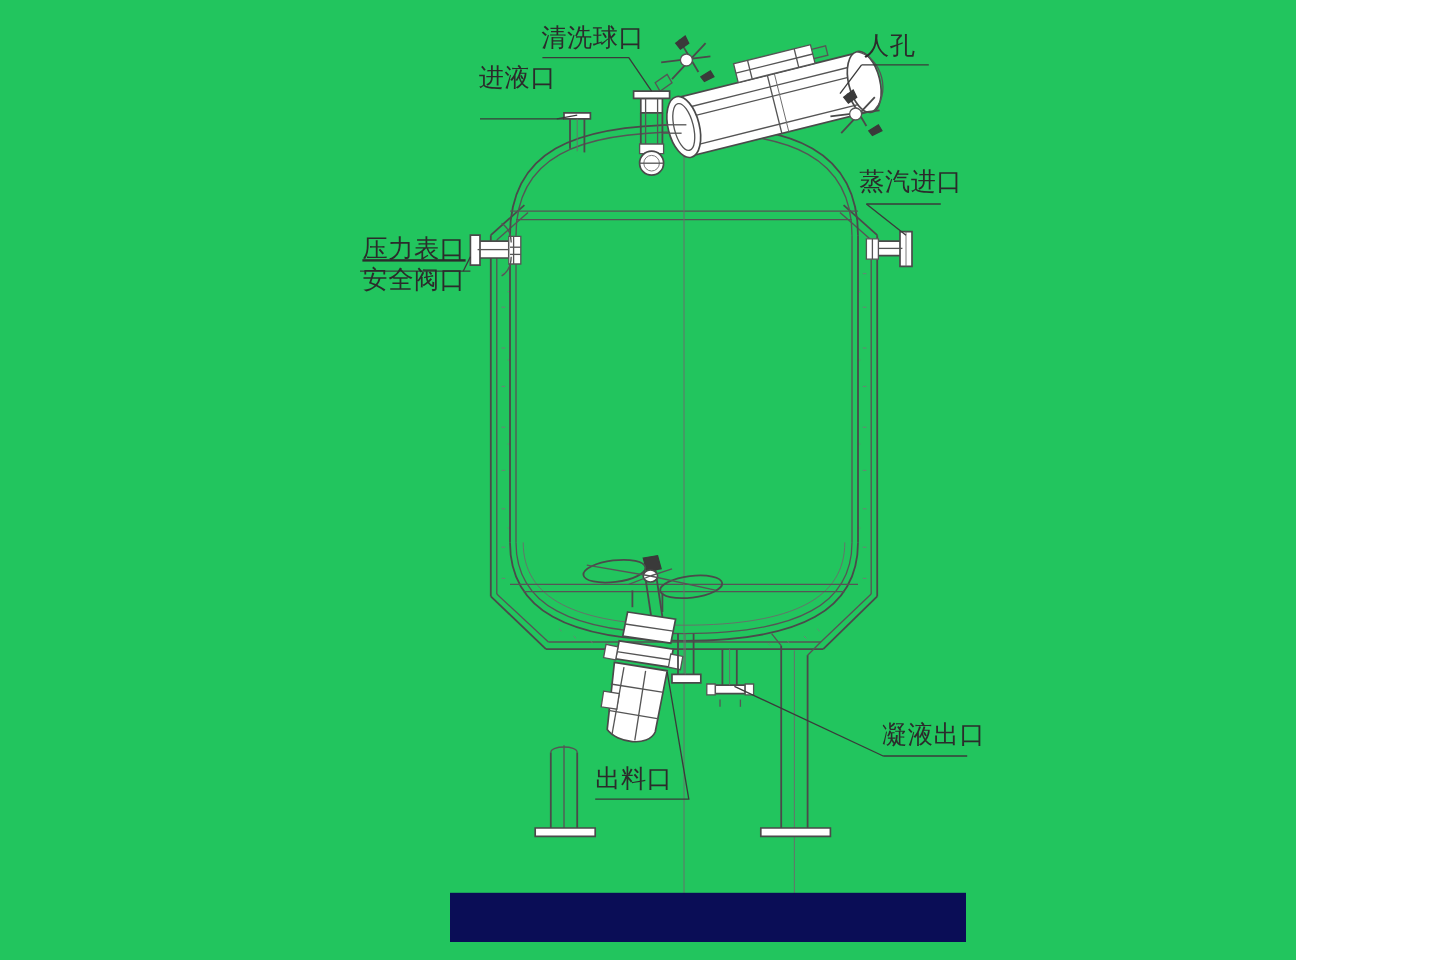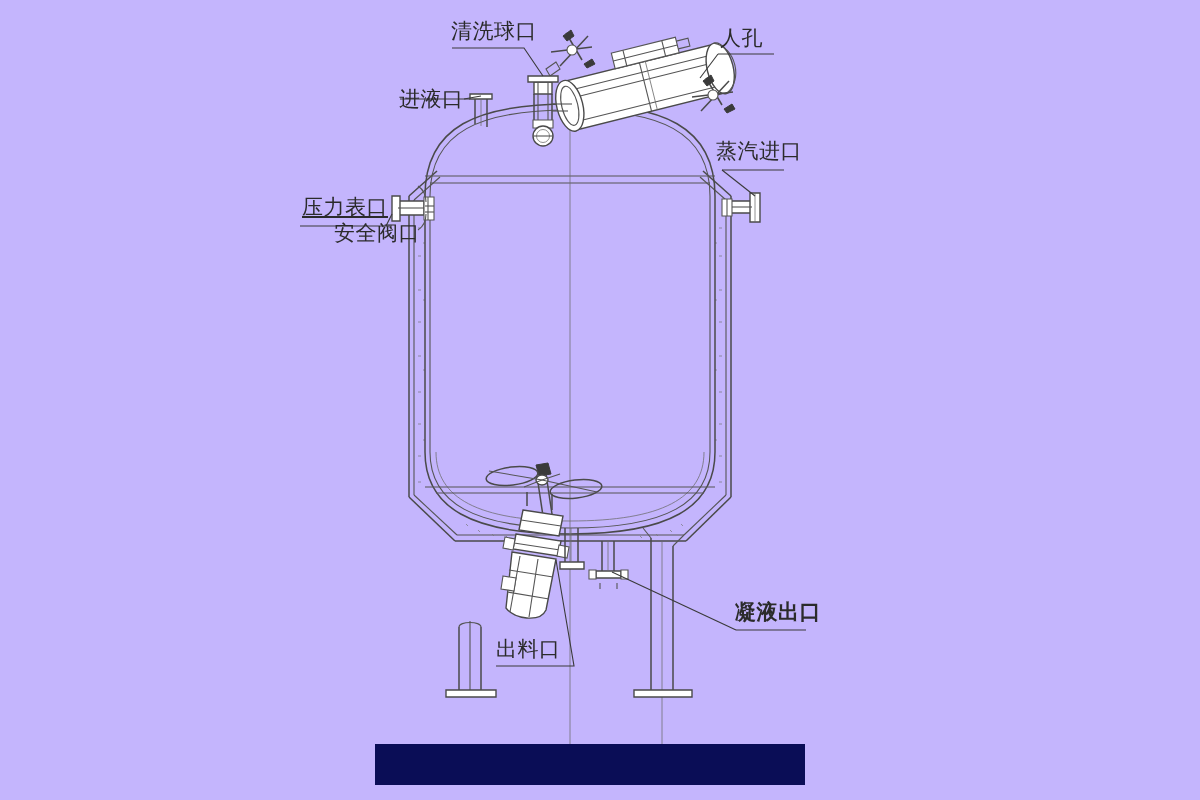--- a/index.html
+++ b/index.html
@@ -1,18 +1,18 @@
 <!DOCTYPE html>
 <html><head>
 <meta charset="utf-8">
 <style>
   html,body{margin:0;padding:0;background:#ffffff;}
   body{width:1200px;height:800px;overflow:hidden;
        font-family:"DejaVu Sans","Liberation Sans",sans-serif;}
-  #stage{position:relative;width:1200px;height:800px;background:#c4b5fd;}
+  #stage{position:relative;width:1080px;height:800px;background:#22c55e;}
   svg#dwg{position:absolute;left:0;top:0;width:1200px;height:800px;}
 
   .lbl{position:absolute;white-space:nowrap;color:#2b2b2b;
        font-family:"DejaVu Sans","Liberation Sans",sans-serif;
        font-size:21px;line-height:1.05;letter-spacing:.5px;}
   .navybar{position:absolute;background:#0a0d56;}
 </style>
 </head>
 <body>
 
@@ -301,22 +301,22 @@
 
       <path class="lead" d="M736,630 L806,630"></path>
       <path class="lead" d="M736,630 L612,572"></path>
 
       <path class="lead" d="M496,666 L574,666 L556,560"></path>
     </g>
   </svg>
 
   <div class="lbl" style="left:451px;top:20px;">清洗球口</div>
   <div class="lbl" style="left:720px;top:27px;">人孔</div>
-  <div class="lbl" style="left:399px;top:88px;">进液口</div>
+  <div class="lbl" style="left:399px;top:54px;">进液口</div>
   <div class="lbl" style="left:716px;top:140px;">蒸汽进口</div>
   <div class="lbl" style="left:302px;top:196px;text-decoration:underline;">压力表口</div>
-  <div class="lbl" style="left:302px;top:222px;margin-left:32px;">安全阀口</div>
-  <div class="lbl" style="left:735px;top:601px;font-weight:bold;">凝液出口</div>
+  <div class="lbl" style="left:302px;top:222px;">安全阀口</div>
+  <div class="lbl" style="left:735px;top:601px;">凝液出口</div>
   <div class="lbl" style="left:496px;top:638px;">出料口</div>
 
   <div class="navybar" style="left: 375px; top: 744px; width: 430px; height: 41px; background: rgb(10, 13, 86);"></div>
 
 </div>
 
 </body></html>

